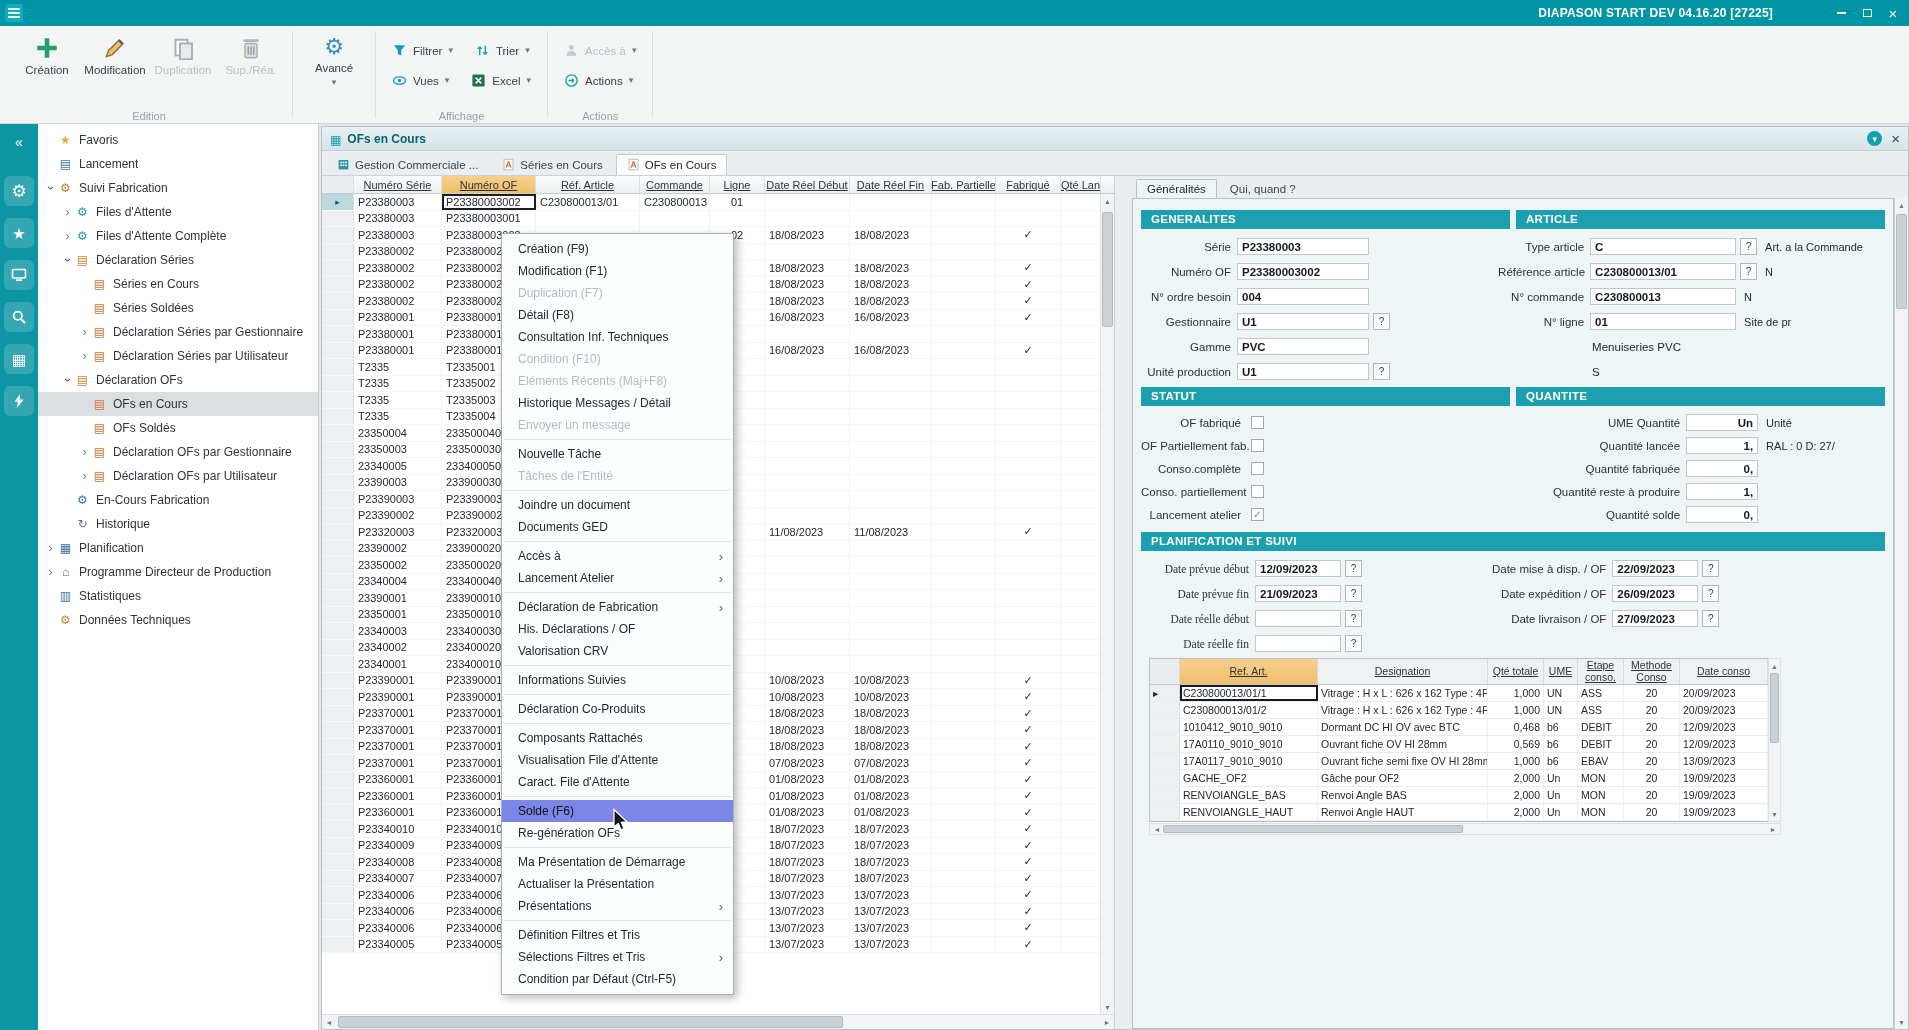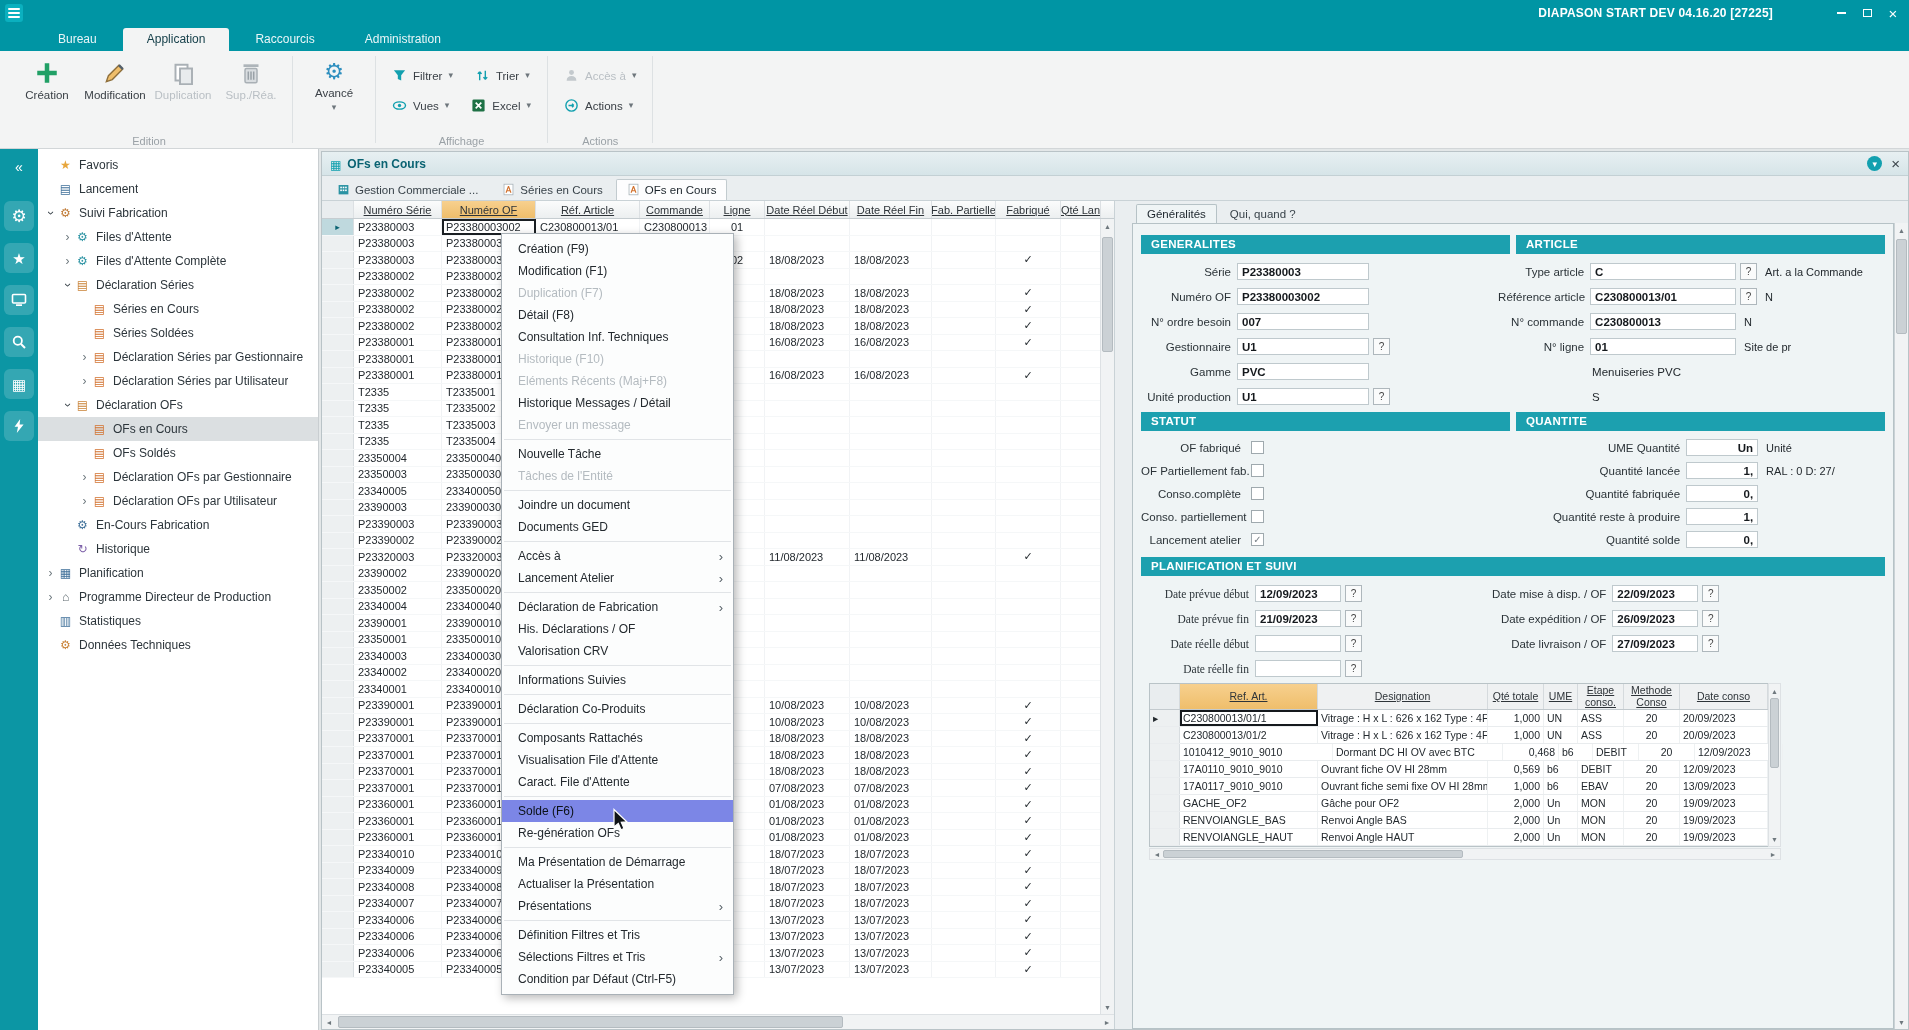--- a/index.html
+++ b/index.html
@@ -165,26 +165,20 @@
         <span class="wb">
           <i class="wbi-min"></i>
         </span>
         <span class="wb">
           <i class="wbi-max"></i>
         </span>
         <span class="wb close-x"></span>
       </div>
   </div>
 
-  <div class="menubar" id="menubar">
-      <div class="mtab">Bureau</div>
-      <div class="mtab active">Application</div>
-      <div class="mtab">Raccourcis</div>
-      <div class="mtab">Administration</div>
-    </div>
   <div class="ribbon" id="ribbon">
       <div class="rgroup">
         <div class="bigbtns">
           <div class="bigbtn">
             <span class="svgicon" style="height: 24px; width: 24px;">
               <svg width="24" height="24" viewBox="0 0 16 16">
                 <path d="M6.5 1.5 H9.5 V6.5 H14.5 V9.5 H9.5 V14.5 H6.5 V9.5 H1.5 V6.5 H6.5 Z" fill="#21A066"></path>
               </svg>
             </span>
             <div class="blabel">Création</div>
@@ -1148,21 +1142,21 @@
                     <div class="frow">
                       <span class="flabel">Série</span>
                       <span class="fbox">P23380003</span>
                     </div>
                     <div class="frow">
                       <span class="flabel">Numéro OF</span>
                       <span class="fbox">P23380003002</span>
                     </div>
                     <div class="frow">
                       <span class="flabel">N° ordre besoin</span>
-                      <span class="fbox">007</span>
+                      <span class="fbox">004</span>
                     </div>
                     <div class="frow">
                       <span class="flabel">Gestionnaire</span>
                       <span class="fbox">U1</span>
                       <span class="fhelp">?</span>
                     </div>
                     <div class="frow">
                       <span class="flabel">Gamme</span>
                       <span class="fbox">PVC</span>
                     </div>
@@ -1326,21 +1320,21 @@
                       <div class="ctc" style="width: 138px;">C230800013/01/2</div>
                       <div class="ctc" style="width: 170px;">Vitrage : H x L : 626 x 162 Type : 4FE</div>
                       <div class="ctc r" style="width: 56px;">1,000</div>
                       <div class="ctc" style="width: 34px;">UN</div>
                       <div class="ctc" style="width: 46px;">ASS</div>
                       <div class="ctc c" style="width: 56px;">20</div>
                       <div class="ctc" style="width: 88px;">20/09/2023</div>
                     </div>
                     <div class="ct-row">
                       <div class="ctc selc" style="width: 30px;"></div>
-                      <div class="ctc" style="width: 153px;">1010412_9010_9010</div>
+                      <div class="ctc" style="width: 138px;">1010412_9010_9010</div>
                       <div class="ctc" style="width: 170px;">Dormant DC HI OV avec BTC</div>
                       <div class="ctc r" style="width: 56px;">0,468</div>
                       <div class="ctc" style="width: 34px;">b6</div>
                       <div class="ctc" style="width: 46px;">DEBIT</div>
                       <div class="ctc c" style="width: 56px;">20</div>
                       <div class="ctc" style="width: 88px;">12/09/2023</div>
                     </div>
                     <div class="ct-row">
                       <div class="ctc selc" style="width: 30px;"></div>
                       <div class="ctc" style="width: 138px;">17A0110_9010_9010</div>
@@ -1426,21 +1420,21 @@
       <div class="mi disabled">
         <span class="milabel">Duplication (F7)</span>
       </div>
       <div class="mi">
         <span class="milabel">Détail (F8)</span>
       </div>
       <div class="mi">
         <span class="milabel">Consultation Inf. Techniques</span>
       </div>
       <div class="mi disabled">
-        <span class="milabel">Historique (F10)</span>
+        <span class="milabel">Condition (F10)</span>
       </div>
       <div class="mi disabled">
         <span class="milabel">Eléments Récents (Maj+F8)</span>
       </div>
       <div class="mi">
         <span class="milabel">Historique Messages / Détail</span>
       </div>
       <div class="mi disabled">
         <span class="milabel">Envoyer un message</span>
       </div>

